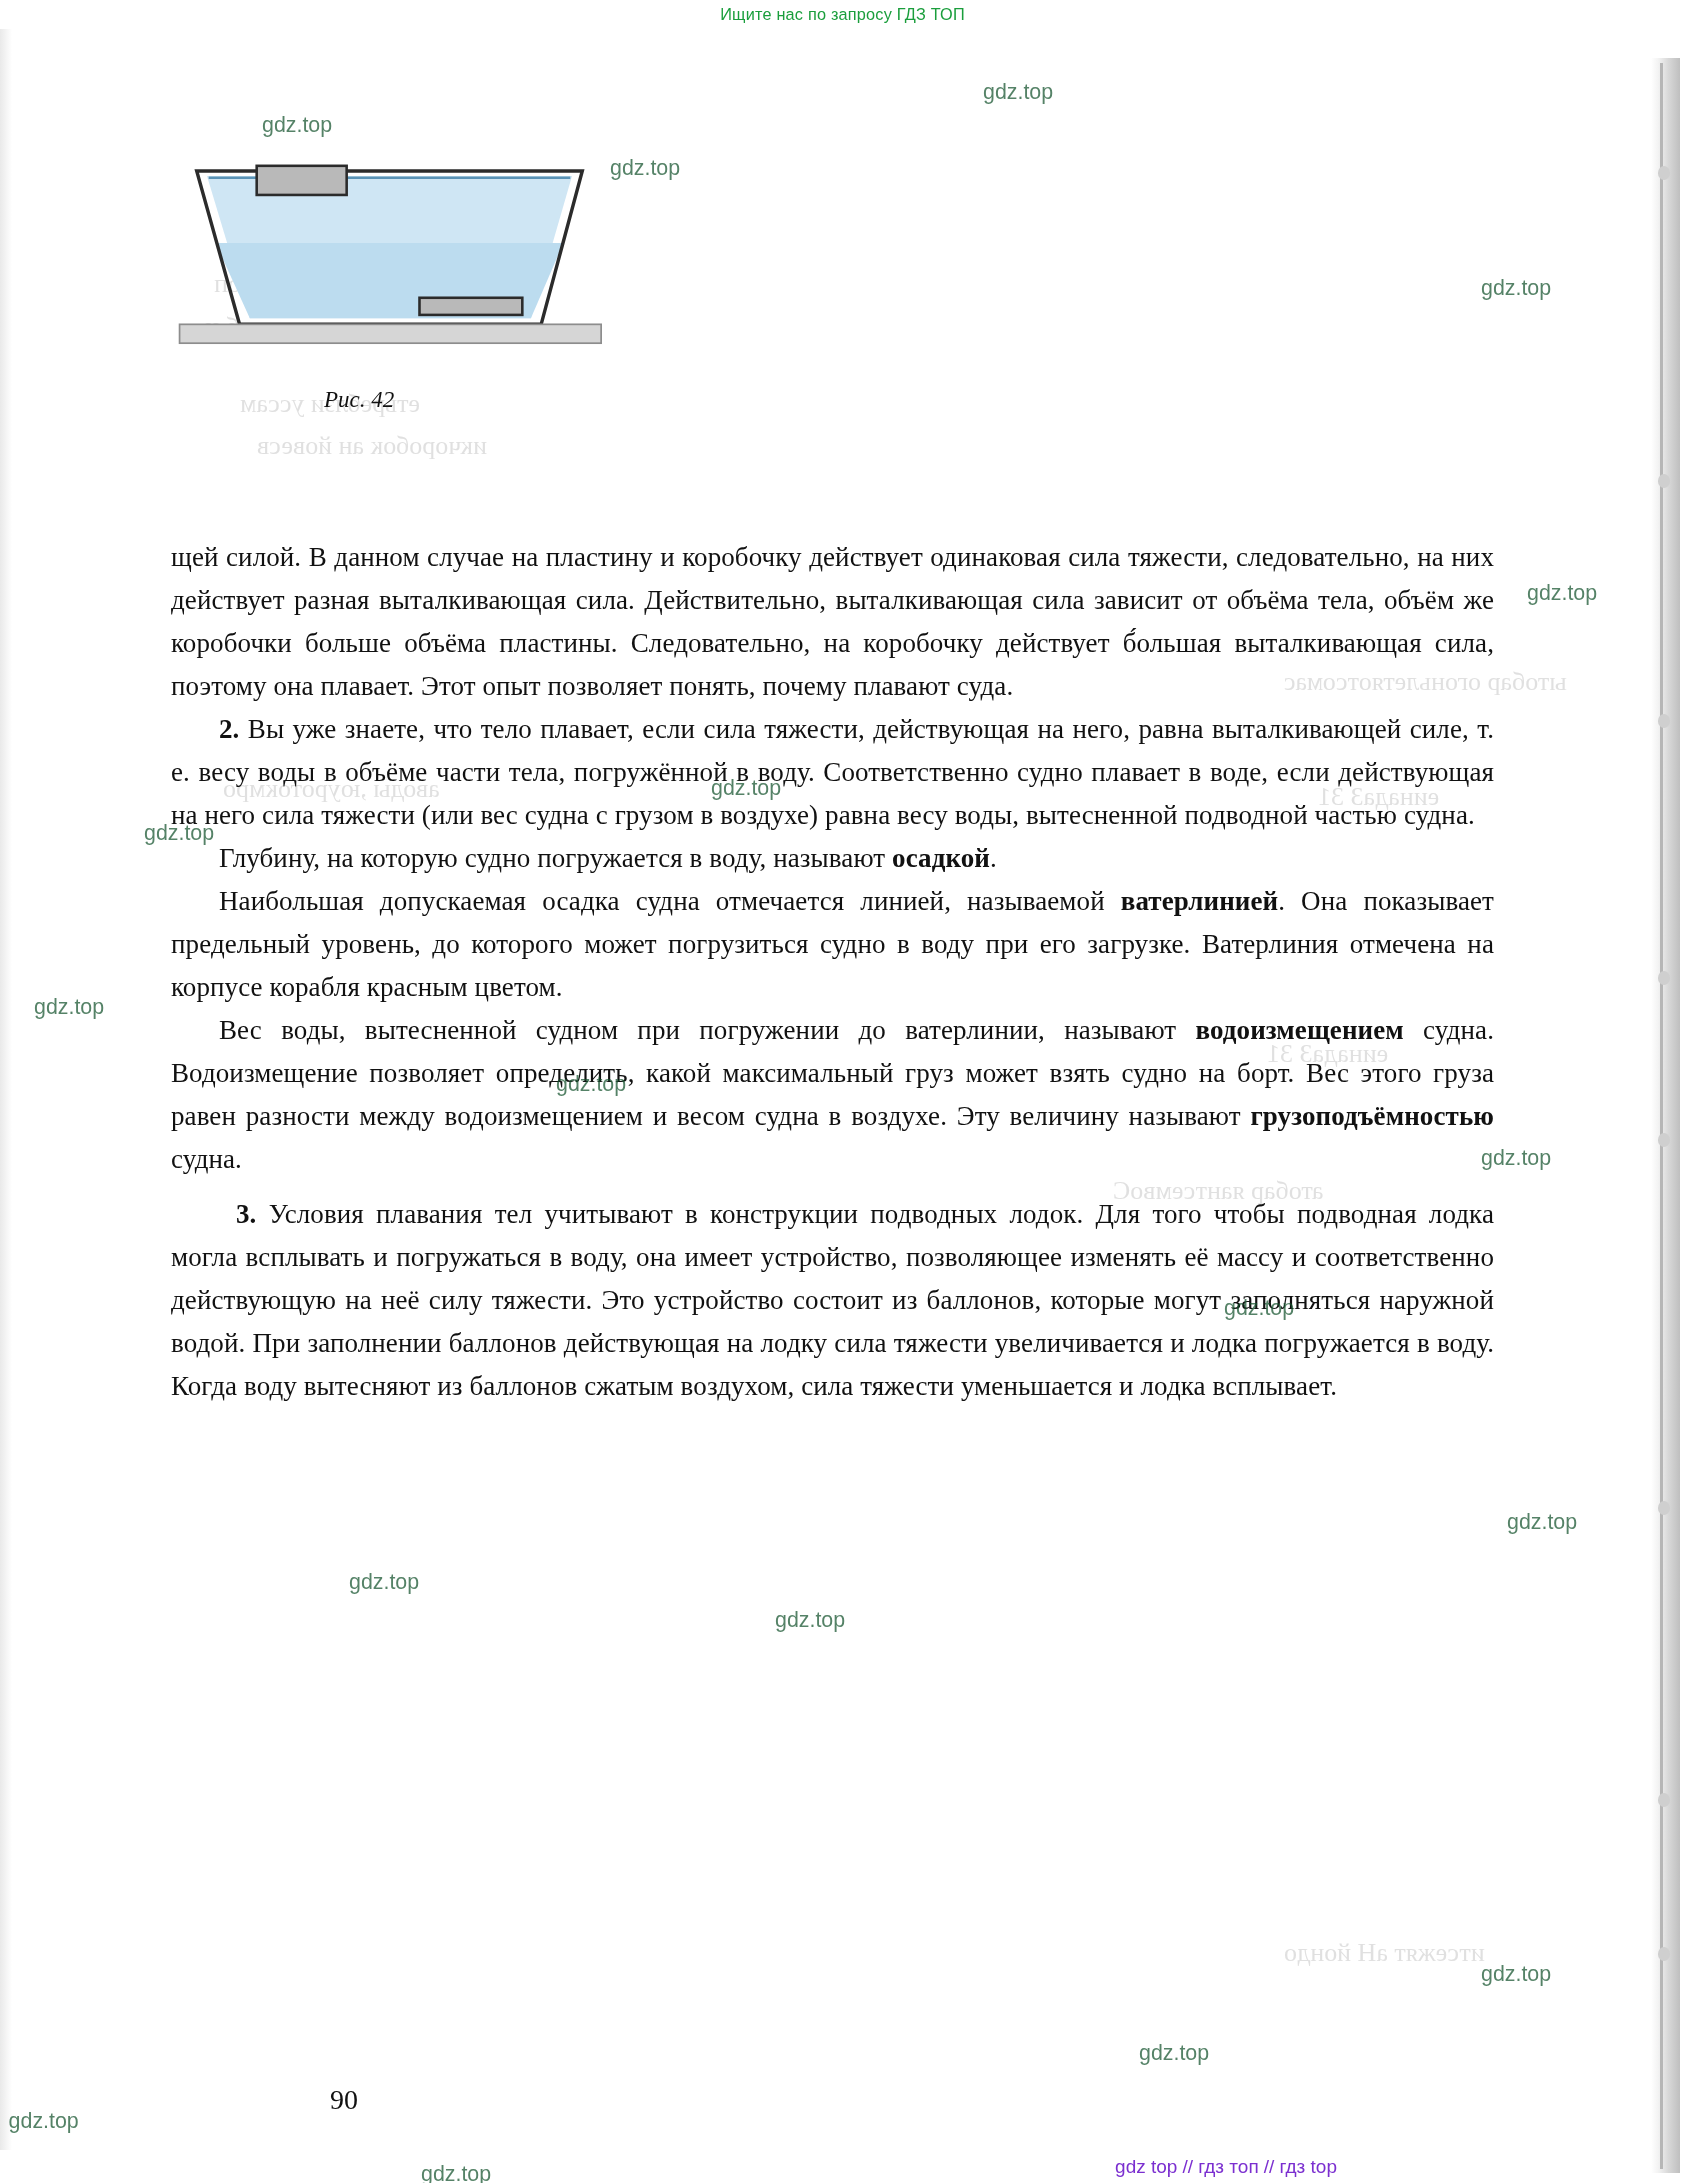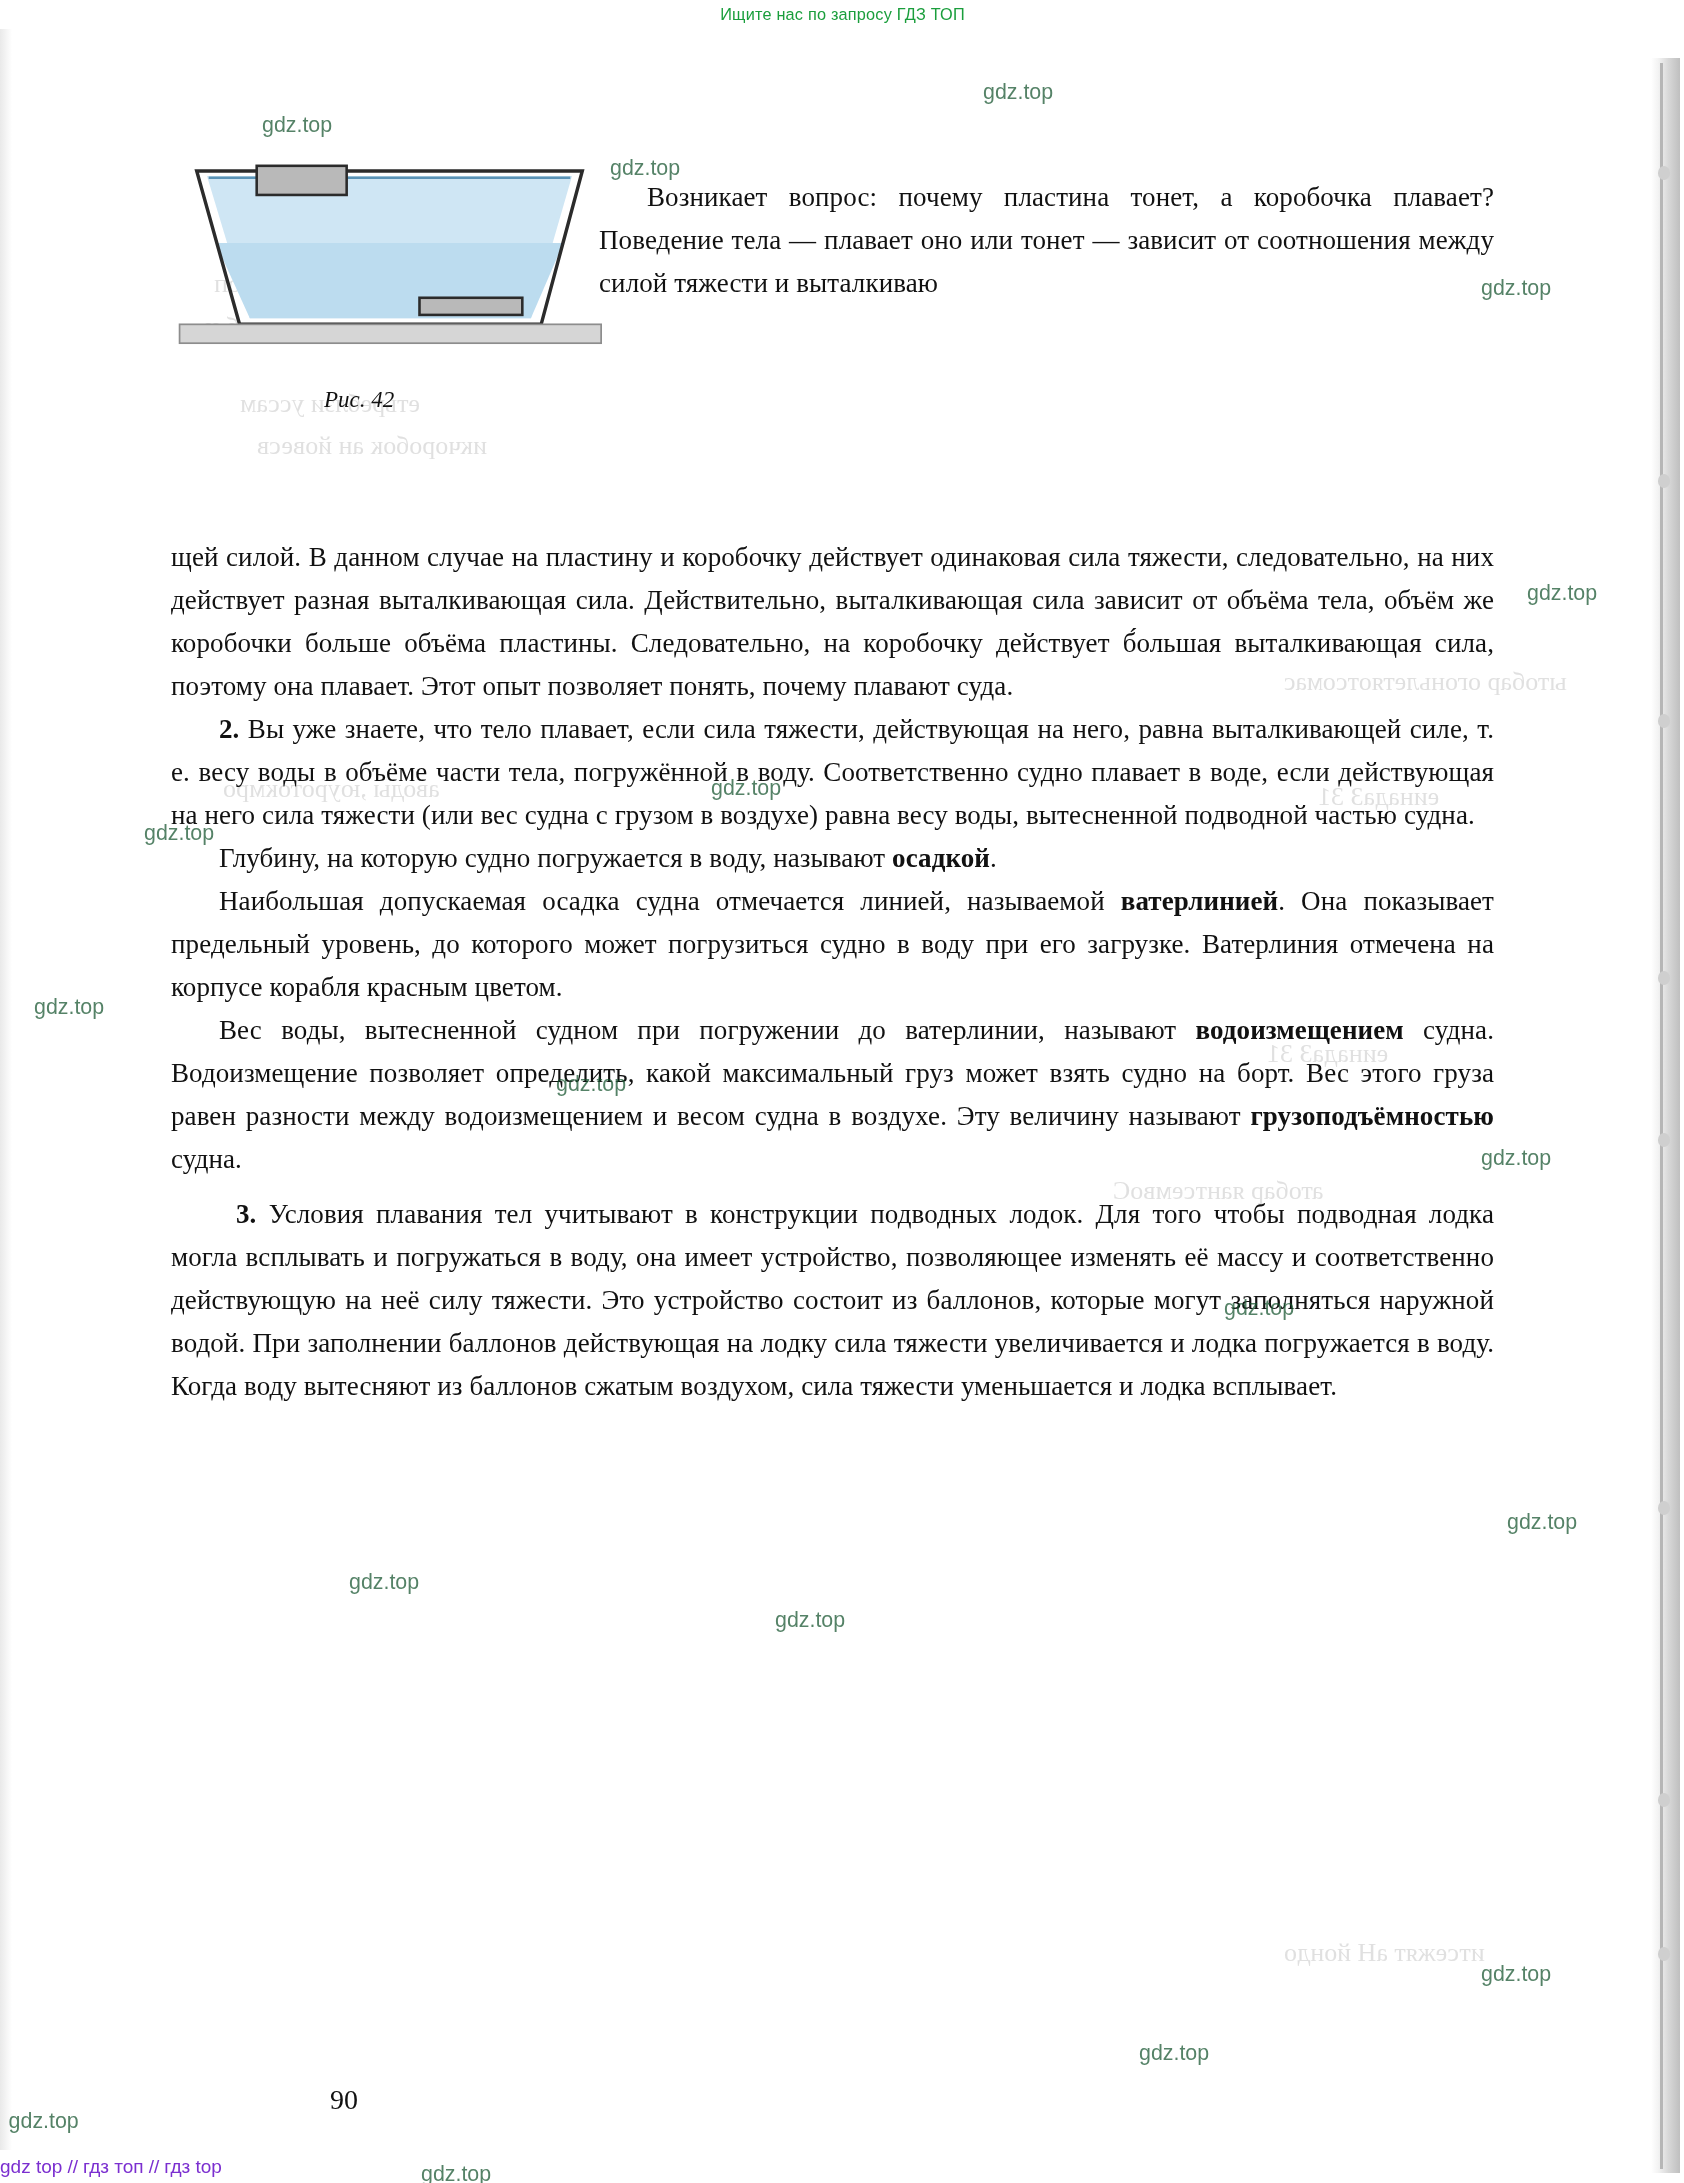--- a/index.html
+++ b/index.html
@@ -142,21 +142,21 @@
     white-space: nowrap;
     pointer-events: none;
   }
 
   
   .footer {
     position: absolute;
     bottom: 0; left: 0;
     width: 1337px;
     height: 34px;
-    text-align: left;
+    text-align: right;
   }
   .footer span {
     font-family: "Liberation Sans", sans-serif;
     font-size: 19px;
     color: #7b2fd0;
     line-height: 34px;
   }
   .footer .sep { color: #7b2fd0; padding: 0 5.1px; }
 
   
@@ -218,21 +218,20 @@
       <rect x="100" y="30" width="105" height="34" fill="#b9b9b9" stroke="#2b2b2b" stroke-width="3"></rect>
 
       <rect x="290" y="184" width="120" height="20" fill="#b9b9b9" stroke="#2b2b2b" stroke-width="3"></rect>
 
       <rect x="10" y="215" width="492" height="22" fill="#d6d6d6" stroke="#8d8d8d" stroke-width="2"></rect>
     </svg>
   </div>
   <div class="fig-caption">Рис. 42</div>
 
   <div class="col-right">
-    <p class="indent"><span>Возникает вопрос: почему пластина тонет, а коробочка плавает? Поведение тела — плавает оно или тонет — зависит от соотношения между силой тяжести и выталкиваю</span></p>
   </div>
 
   <div class="col-full">
 
     <p class="hang blk">
       <span id="p2tail">щей силой. В данном случае на пластину и коробочку действует одинаковая сила тяжести, следовательно, на них действует разная выталкивающая сила. Действительно, выталкивающая сила зависит от объёма тела, объём же коробочки больше объёма пластины. Следовательно, на коробочку действует б́ольшая выталкивающая сила, поэтому она плавает. Этот опыт позволяет понять, почему плавают суда.</span>
     </p>
 
     <p class="indent" style="margin-top:0">
       <span class="b">2.</span><span> Вы уже знаете, что тело плавает, если сила тяжести, действующая на него, равна выталкивающей силе, т. е. весу воды в объёме части тела, погружённой в воду. Соответственно судно плавает в воде, если действующая на него сила тяжести (или вес судна с грузом в воздухе) равна весу воды, вытесненной подводной частью судна.</span>

